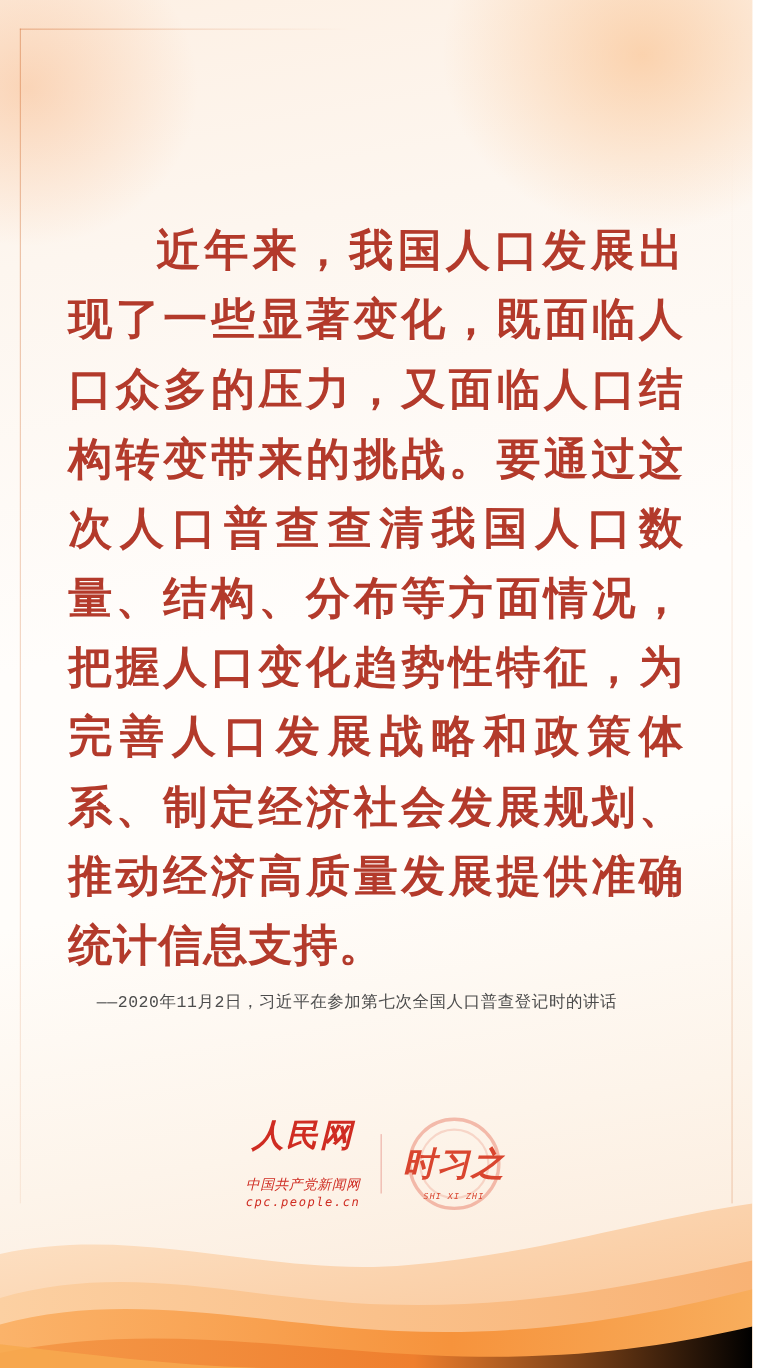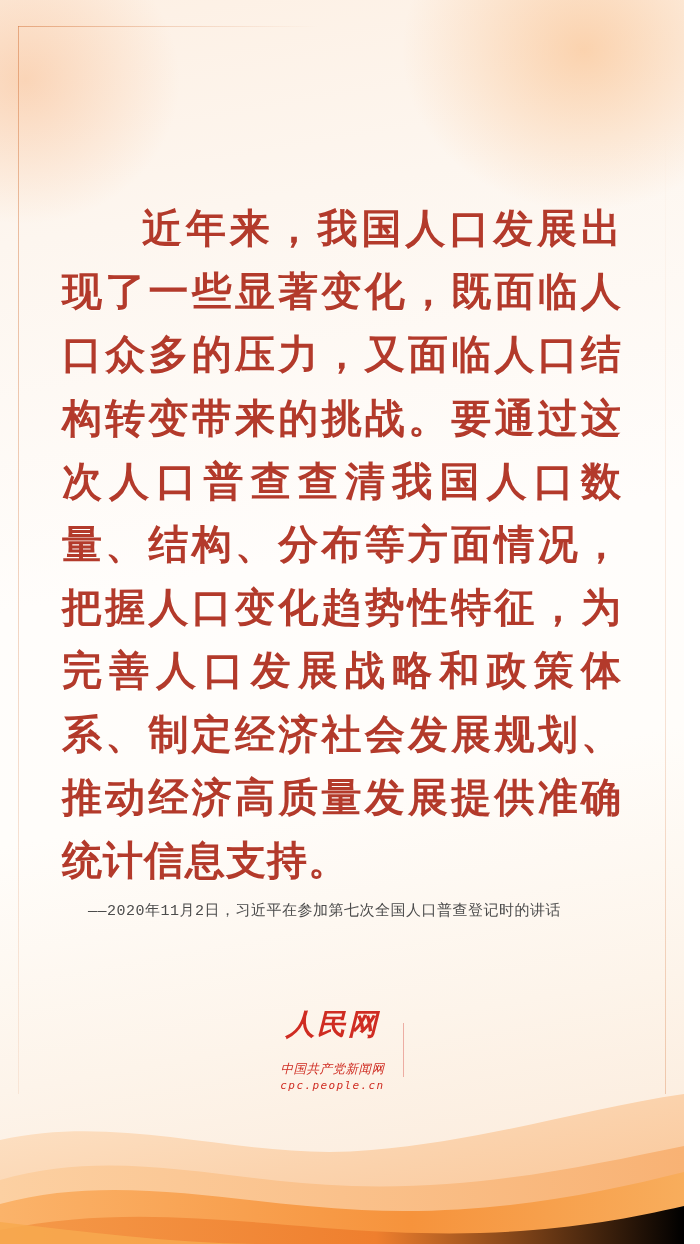--- a/index.html
+++ b/index.html
@@ -198,20 +198,26 @@
 
   <div class="source">——2020年11月2日，习近平在参加第七次全国人口普查登记时的讲话</div>
 
   <div class="logos">
     <div class="people-logo">
       <div class="pl-main">人民网</div>
       <div class="pl-sub">中国共产党新闻网</div>
       <div class="pl-url">cpc.people.cn</div>
     </div>
     <div class="divider-v"></div>
+    <div class="seal">
+      <div class="ring"></div>
+      <div class="ring2"></div>
+      <div class="seal-text">时习之</div>
+      <div class="seal-pinyin">SHI XI ZHI</div>
+    </div>
   </div>
 
   <div class="waves">
     <svg viewBox="0 0 700 190" preserveAspectRatio="none" aria-hidden="true">
       <defs>
         <linearGradient id="w1" x1="0" y1="0" x2="1" y2="1">
           <stop offset="0%" stop-color="#fde3c8"></stop>
           <stop offset="100%" stop-color="#f9c291"></stop>
         </linearGradient>
         <linearGradient id="w2" x1="0" y1="0" x2="1" y2="0">

